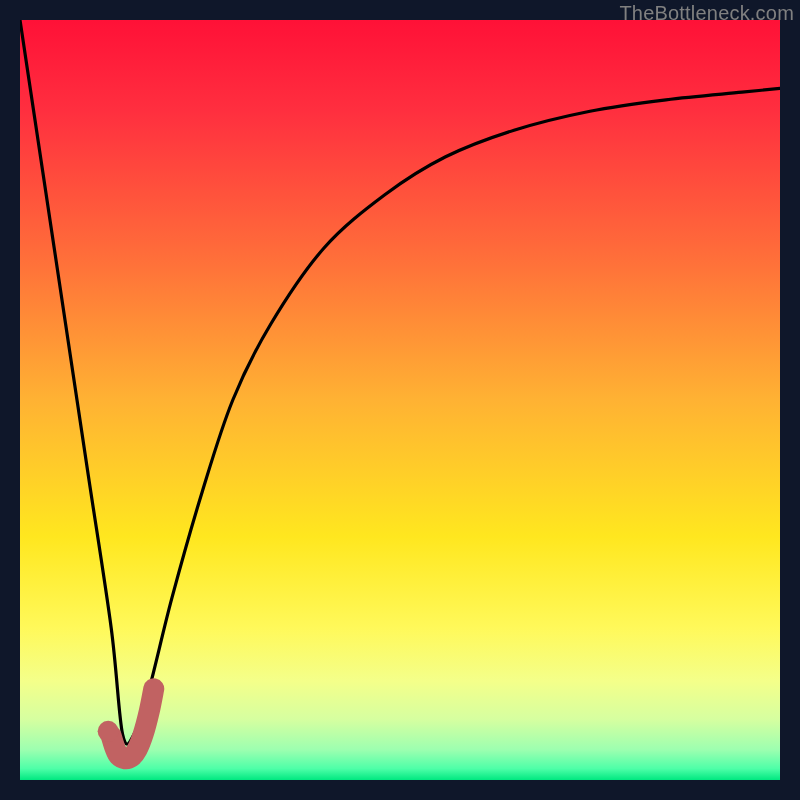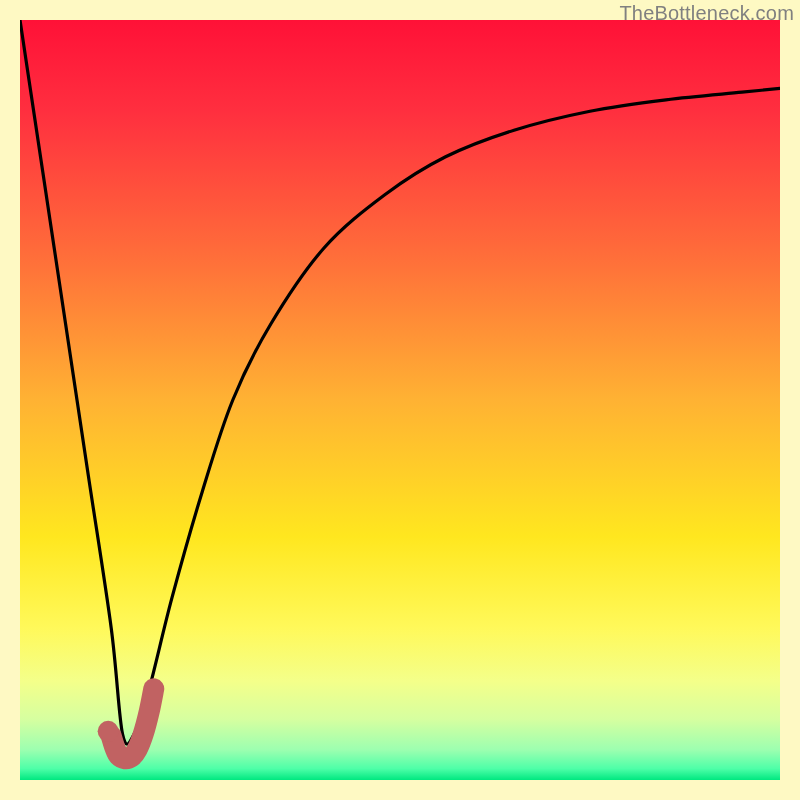--- a/index.html
+++ b/index.html
@@ -7,21 +7,21 @@
     padding: 0;
     width: 800px;
     height: 800px;
     background: #000;
     overflow: hidden;
   }
   .outer {
     position: relative;
     width: 800px;
     height: 800px;
-    background: #fef9c3;
+    background: #0f172a;
   }
   .plot-area {
     position: absolute;
     left: 20px;
     top: 20px;
     width: 760px;
     height: 760px;
     overflow: hidden;
   }
   .gradient {

